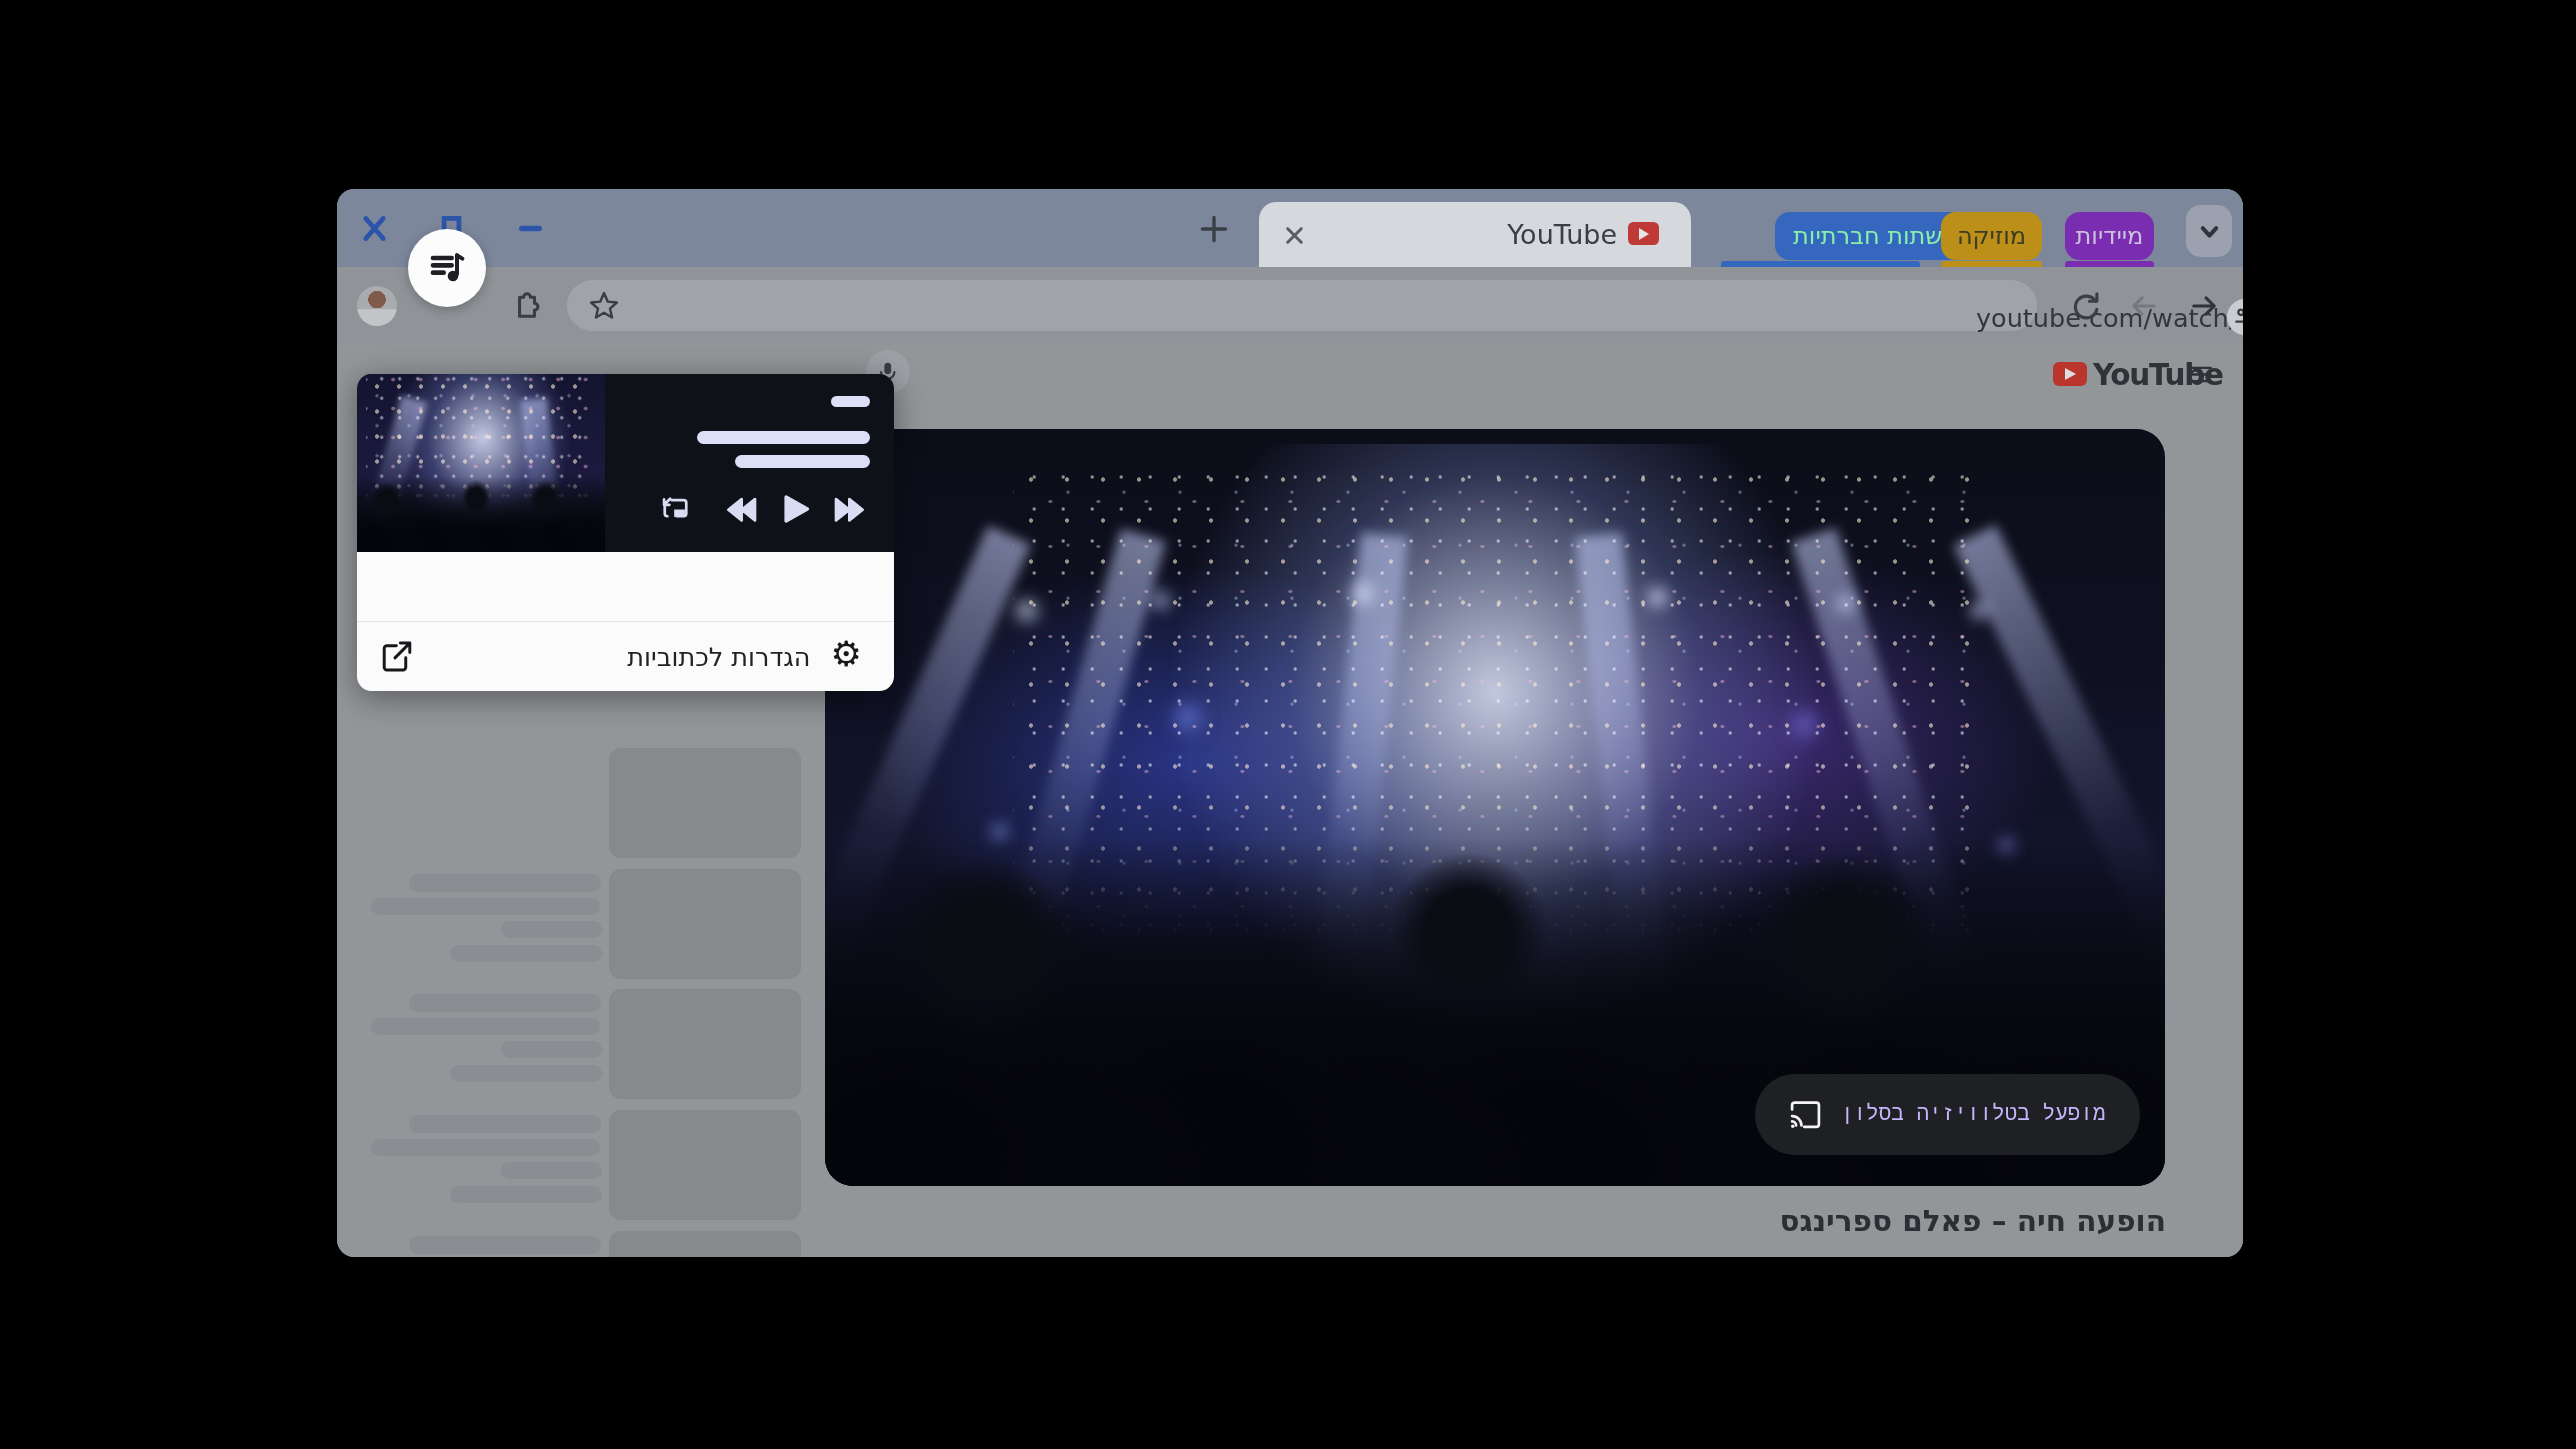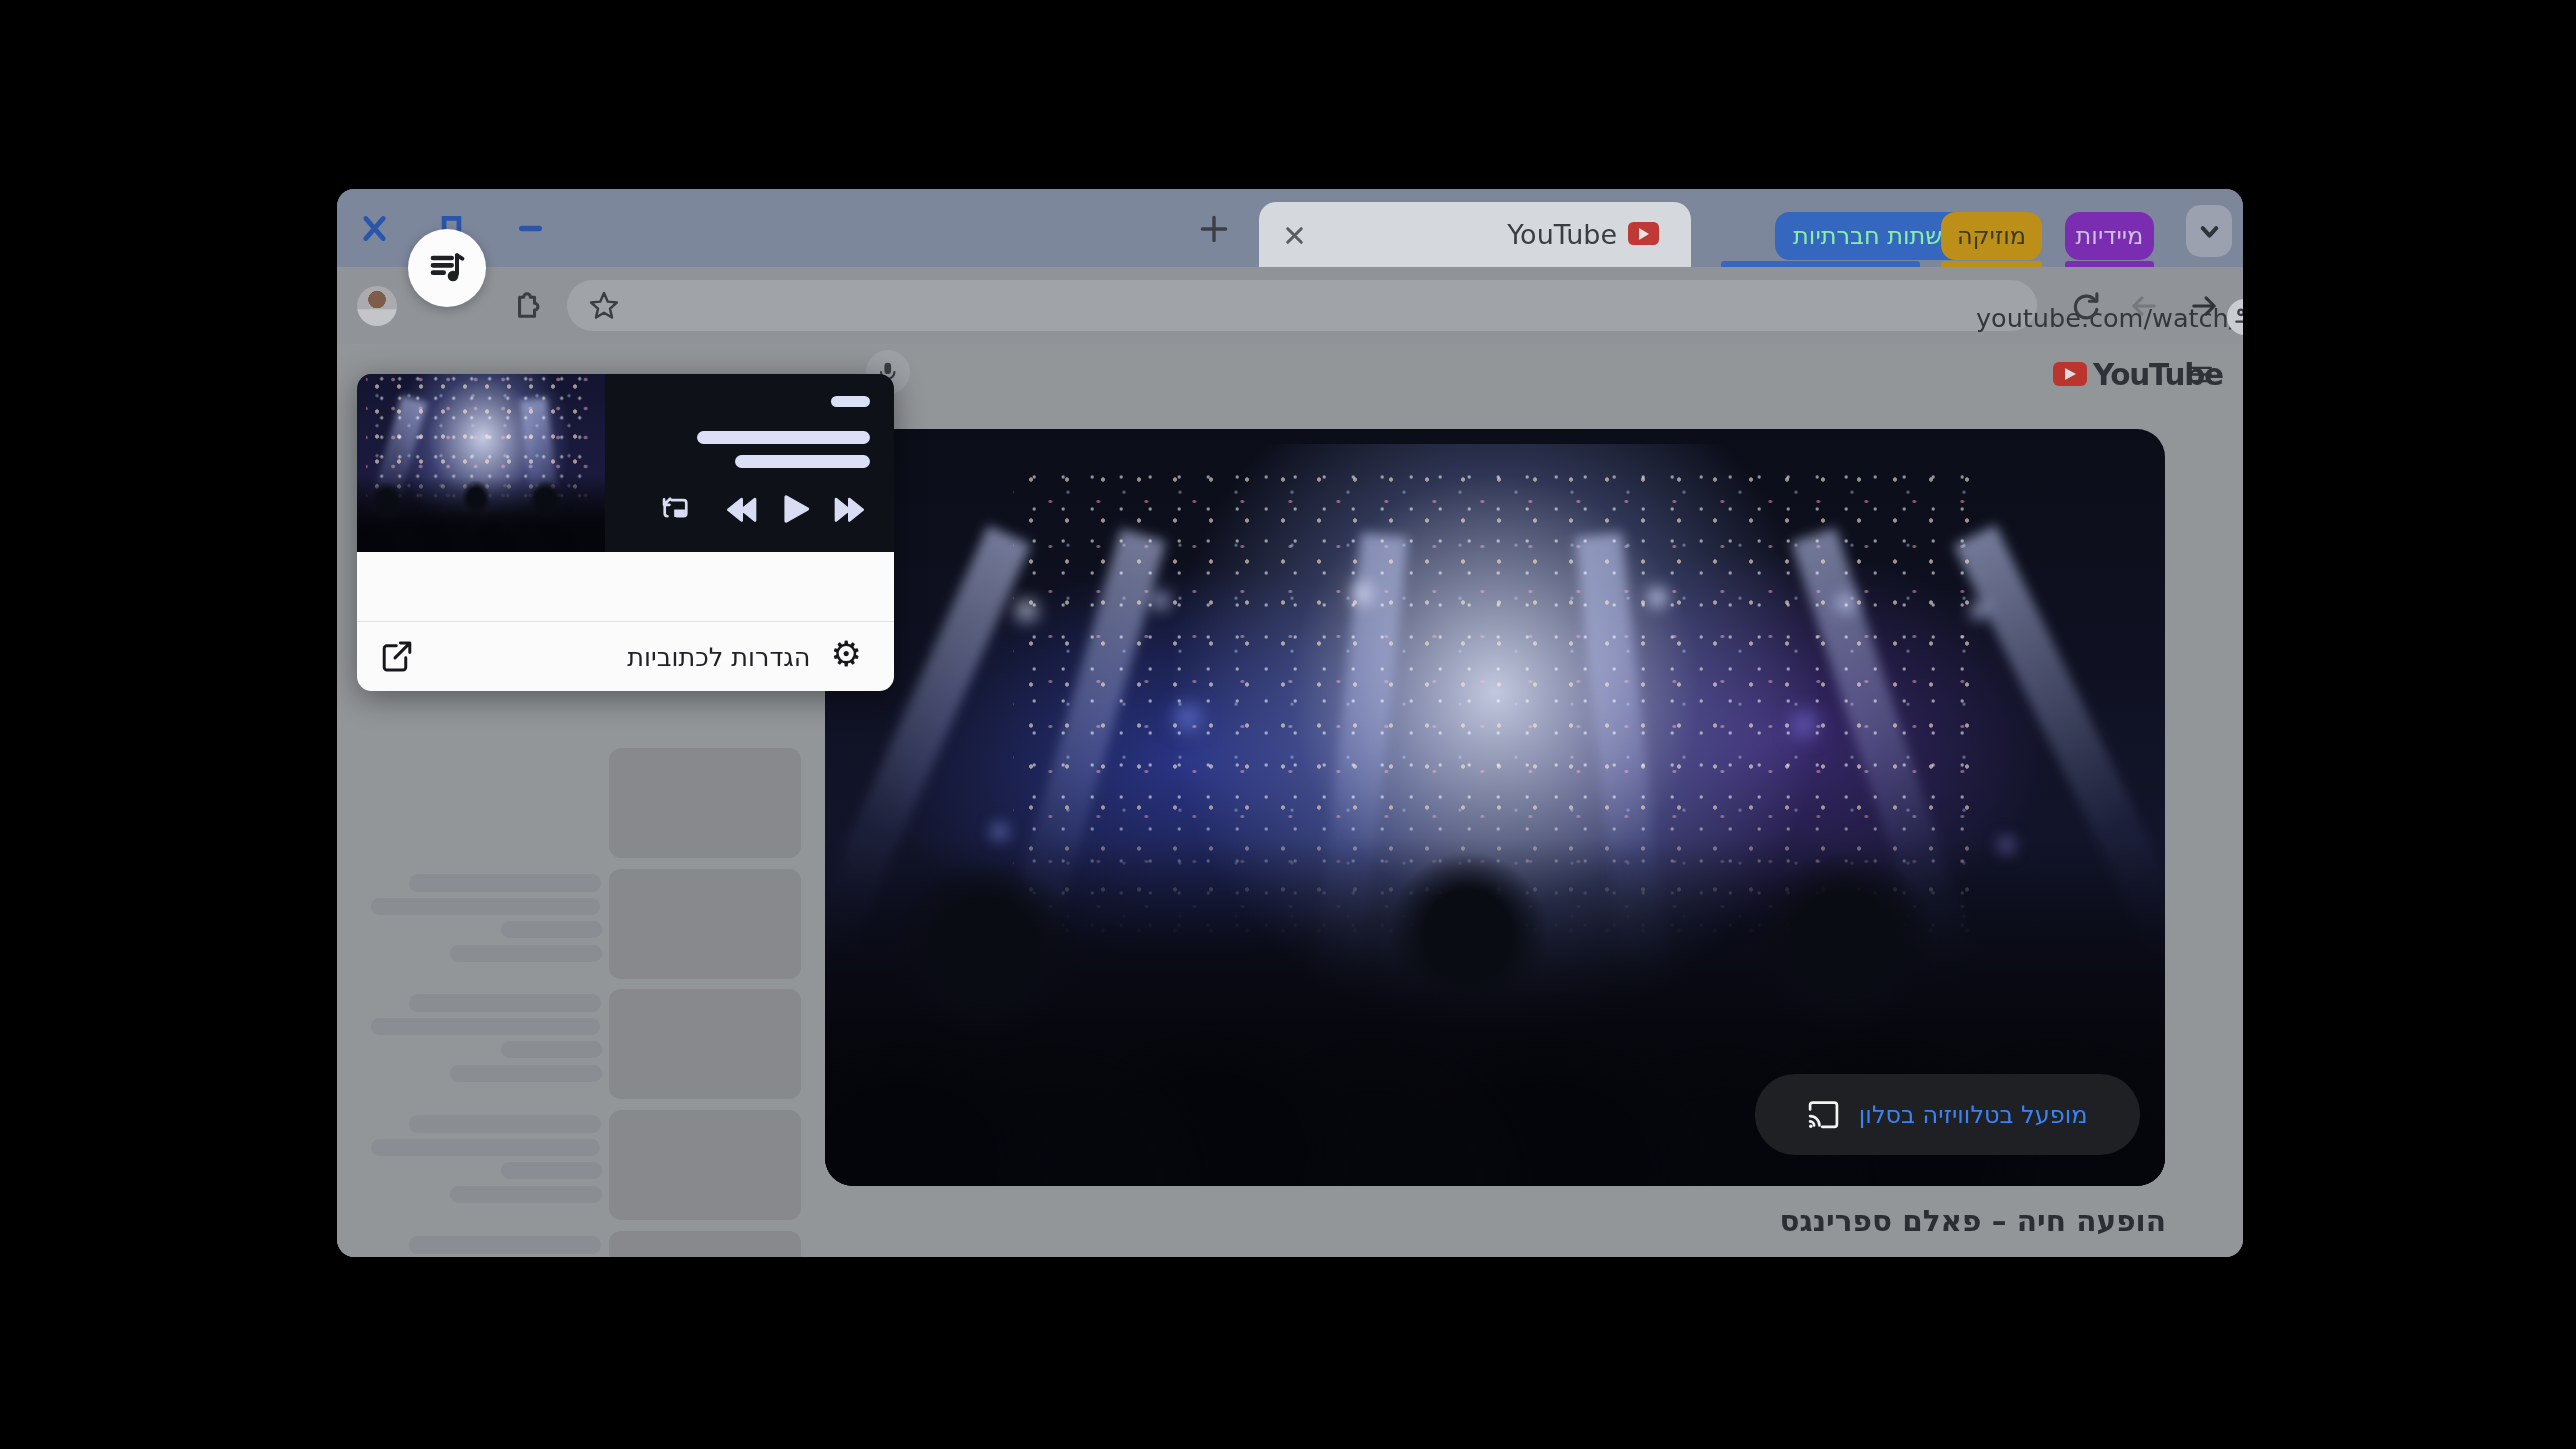--- a/index.html
+++ b/index.html
@@ -139,21 +139,21 @@
                   radial-gradient(ellipse 7% 26% at 12% 32%, #0A0C14 55%, rgba(10,12,20,0)),
                   radial-gradient(ellipse 6% 24% at 48% 28%, #0A0C14 55%, rgba(10,12,20,0)),
                   radial-gradient(ellipse 7% 26% at 76% 30%, #0A0C14 55%, rgba(10,12,20,0)),
                   linear-gradient(to bottom, rgba(6,7,13,0), rgba(6,7,13,.92) 55%, #05060B);
   }
   .toast { position:absolute; right:25.5px; bottom:31px; width:385px; height:81px; border-radius:40px;
            background:rgba(33,34,38,.93); display:flex; align-items:center; justify-content:center;
            gap:17.4px; direction:rtl; z-index:3; }
   .toast-ic { width:35px; height:29.5px; color:#F4F4F5; }
   .toast-ic svg { width:100%; height:100%; }
-  .toast-label { font-size:24px; color:#3b82f6; }
+  .toast-label { font-size:21px; color:#c4b5fd;font-family:Liberation Mono, monospace; }
 
   .vtitle { position:absolute; left:487px; top:1015px; width:1342px; text-align:right; direction:rtl;
             font-size:29.5px; font-weight:600; color:#2B2E32; }
 
   
   .popup { position:absolute; left:19.5px; top:185px; width:537px; height:317px; border-radius:14.8px;
            box-shadow:0 6.7px 31px rgba(0,0,0,.4); z-index:10; }
   .popup-dark { position:absolute; left:0; top:0; width:537px; height:178px; background:#0E1117;
                 border-radius:14.8px 14.8px 0 0; overflow:hidden; }
   .art { position:absolute; left:0; top:0; width:248px; height:178px; overflow:hidden;

